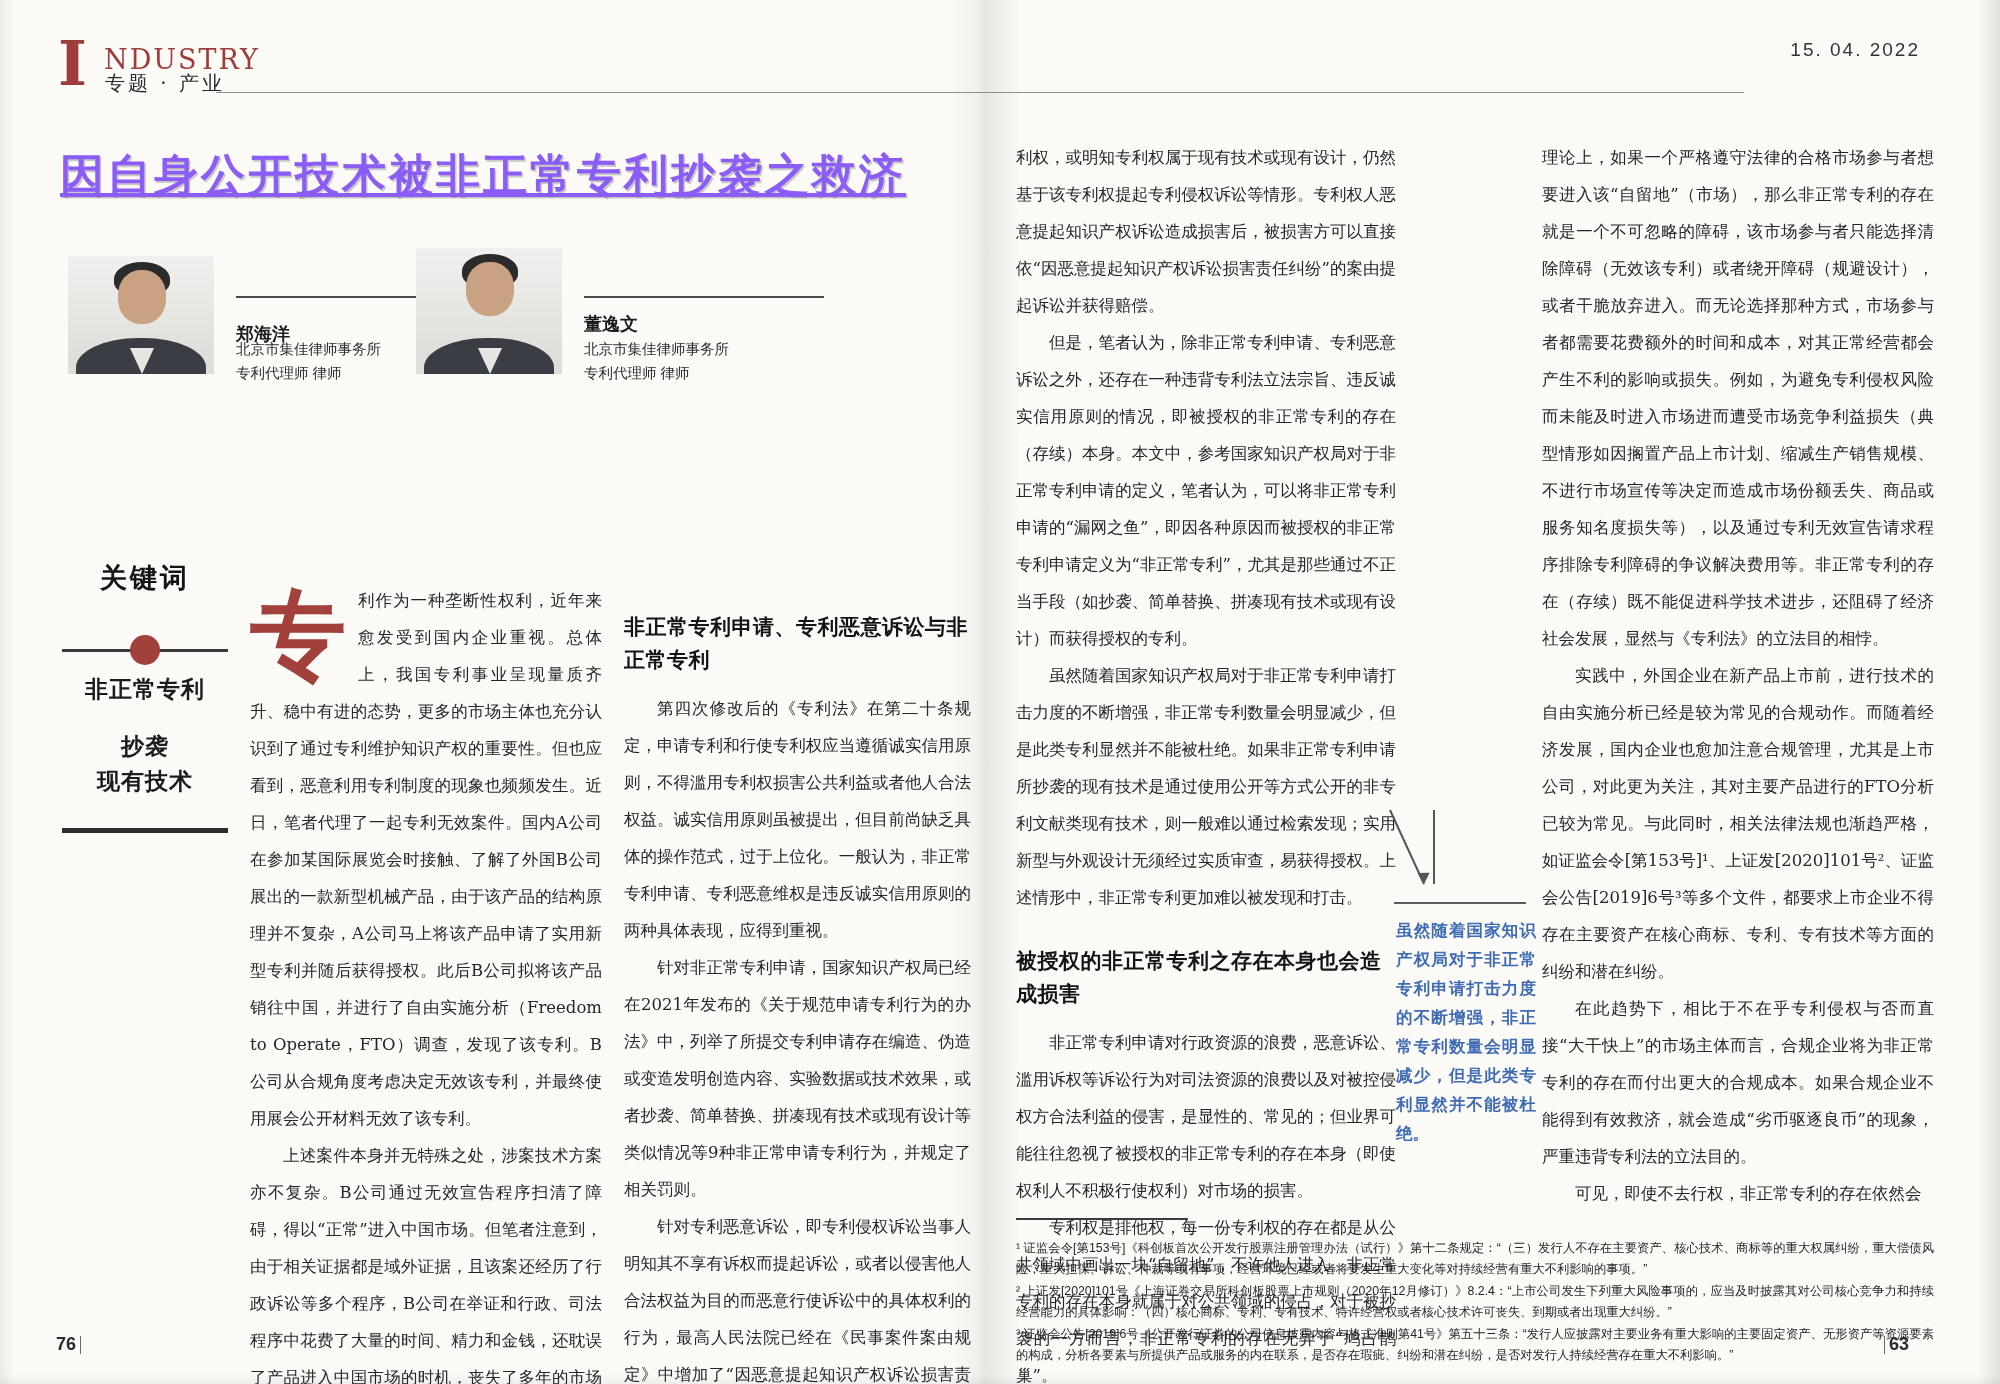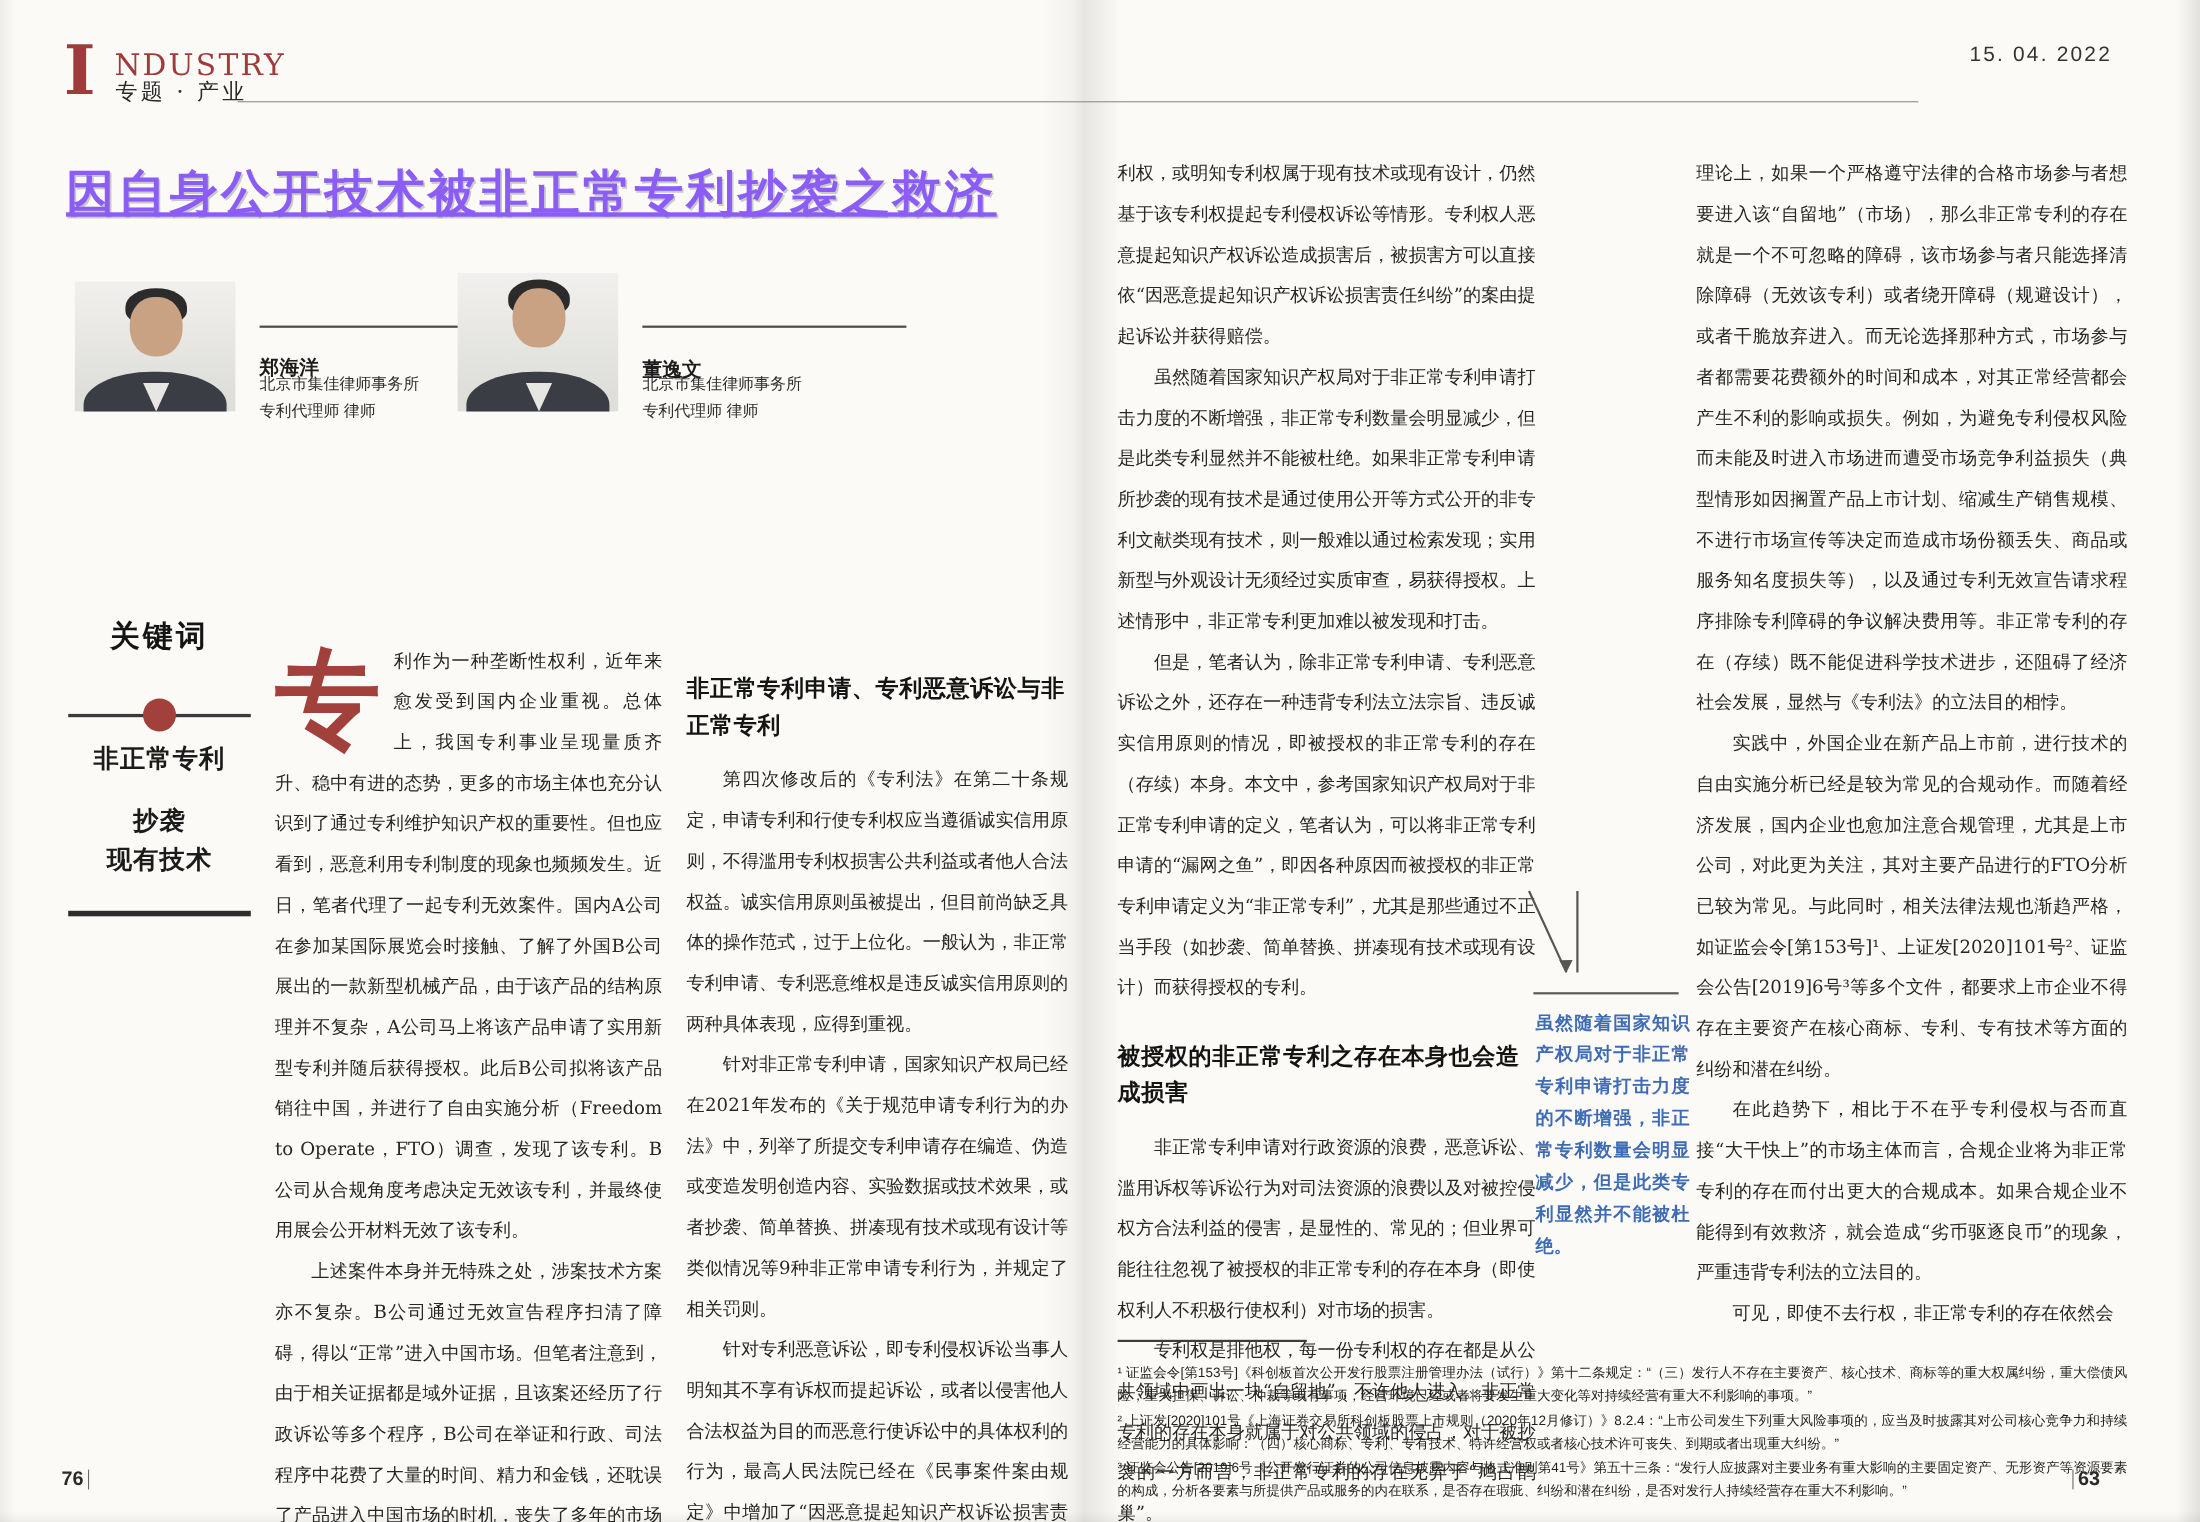--- a/index.html
+++ b/index.html
@@ -108,21 +108,21 @@
   <div class="au-line" style="left:236px;top:340px;">北京市集佳律师事务所</div>
   <div class="au-line" style="left:236px;top:364px;">专利代理师 律师</div>
 
   <div class="photo" style="left:416px;top:248px;height:126px;">
     <div class="hair"></div>
     <div class="head"></div>
     <div class="suit"></div>
     <div class="shirt"></div>
   </div>
   <div class="au-rule" style="left:584px;top:296px;"></div>
-  <div class="au-name" style="left:584px;top:312px;">董逸文</div>
+  <div class="au-name" style="left:584px;top:300px;">董逸文</div>
   <div class="au-line" style="left:584px;top:340px;">北京市集佳律师事务所</div>
   <div class="au-line" style="left:584px;top:364px;">专利代理师 律师</div>
 
   <div class="kw-label">关键词</div>
   <div class="kw-line"></div>
   <div class="kw-dot"></div>
   <div class="kw-item" style="top:674px;">非正常专利</div>
   <div class="kw-item" style="top:731px;">抄袭</div>
   <div class="kw-item" style="top:766px;">现有技术</div>
   <div class="kw-thick"></div>
@@ -135,22 +135,22 @@
 
   <div class="col colB">
     <h3 class="subhead">非正常专利申请、专利恶意诉讼与非正常专利</h3>
     <p>第四次修改后的《专利法》在第二十条规定，申请专利和行使专利权应当遵循诚实信用原则，不得滥用专利权损害公共利益或者他人合法权益。诚实信用原则虽被提出，但目前尚缺乏具体的操作范式，过于上位化。一般认为，非正常专利申请、专利恶意维权是违反诚实信用原则的两种具体表现，应得到重视。</p>
     <p>针对非正常专利申请，国家知识产权局已经在2021年发布的《关于规范申请专利行为的办法》中，列举了所提交专利申请存在编造、伪造或变造发明创造内容、实验数据或技术效果，或者抄袭、简单替换、拼凑现有技术或现有设计等类似情况等9种非正常申请专利行为，并规定了相关罚则。</p>
     <p>针对专利恶意诉讼，即专利侵权诉讼当事人明知其不享有诉权而提起诉讼，或者以侵害他人合法权益为目的而恶意行使诉讼中的具体权利的行为，最高人民法院已经在《民事案件案由规定》中增加了“因恶意提起知识产权诉讼损害责任纠纷”的案由。实践中，典型的恶意诉讼一般包括当事人明知另一方当事人不侵犯其专利权，或自身恶意取得专</p>
   </div>
 
   <div class="col colR1">
     <p class="noind">利权，或明知专利权属于现有技术或现有设计，仍然基于该专利权提起专利侵权诉讼等情形。专利权人恶意提起知识产权诉讼造成损害后，被损害方可以直接依“因恶意提起知识产权诉讼损害责任纠纷”的案由提起诉讼并获得赔偿。</p>
+    <p>但是，笔者认为，除非正常专利申请、专利恶意诉讼之外，还存在一种违背专利法立法宗旨、违反诚实信用原则的情况，即被授权的非正常专利的存在（存续）本身。本文中，参考国家知识产权局对于非正常专利申请的定义，笔者认为，可以将非正常专利申请的“漏网之鱼”，即因各种原因而被授权的非正常专利申请定义为“非正常专利”，尤其是那些通过不正当手段（如抄袭、简单替换、拼凑现有技术或现有设计）而获得授权的专利。</p>
     <p>虽然随着国家知识产权局对于非正常专利申请打击力度的不断增强，非正常专利数量会明显减少，但是此类专利显然并不能被杜绝。如果非正常专利申请所抄袭的现有技术是通过使用公开等方式公开的非专利文献类现有技术，则一般难以通过检索发现；实用新型与外观设计无须经过实质审查，易获得授权。上述情形中，非正常专利更加难以被发现和打击。</p>
-    <p>但是，笔者认为，除非正常专利申请、专利恶意诉讼之外，还存在一种违背专利法立法宗旨、违反诚实信用原则的情况，即被授权的非正常专利的存在（存续）本身。本文中，参考国家知识产权局对于非正常专利申请的定义，笔者认为，可以将非正常专利申请的“漏网之鱼”，即因各种原因而被授权的非正常专利申请定义为“非正常专利”，尤其是那些通过不正当手段（如抄袭、简单替换、拼凑现有技术或现有设计）而获得授权的专利。</p>
     <h3 class="subhead">被授权的非正常专利之存在本身也会造成损害</h3>
     <p>非正常专利申请对行政资源的浪费，恶意诉讼、滥用诉权等诉讼行为对司法资源的浪费以及对被控侵权方合法利益的侵害，是显性的、常见的；但业界可能往往忽视了被授权的非正常专利的存在本身（即使权利人不积极行使权利）对市场的损害。</p>
     <p>专利权是排他权，每一份专利权的存在都是从公共领域中画出一块“自留地”，不许他人进入。非正常专利的存在本身就属于对公共领域的侵占，对于被抄袭的一方而言，非正常专利的存在无异于“鸠占鹊巢”。</p>
   </div>
 
   <svg class="callout-arrow" width="64" height="100" viewBox="0 0 64 100">
     <line x1="4" y1="14" x2="38" y2="88" stroke="#555" stroke-width="2"></line>
     <polygon points="38,88 30,78 42,76" fill="#555" transform="rotate(8 38 88)"></polygon>
     <line x1="48" y1="14" x2="48" y2="88" stroke="#555" stroke-width="2"></line>
   </svg>

